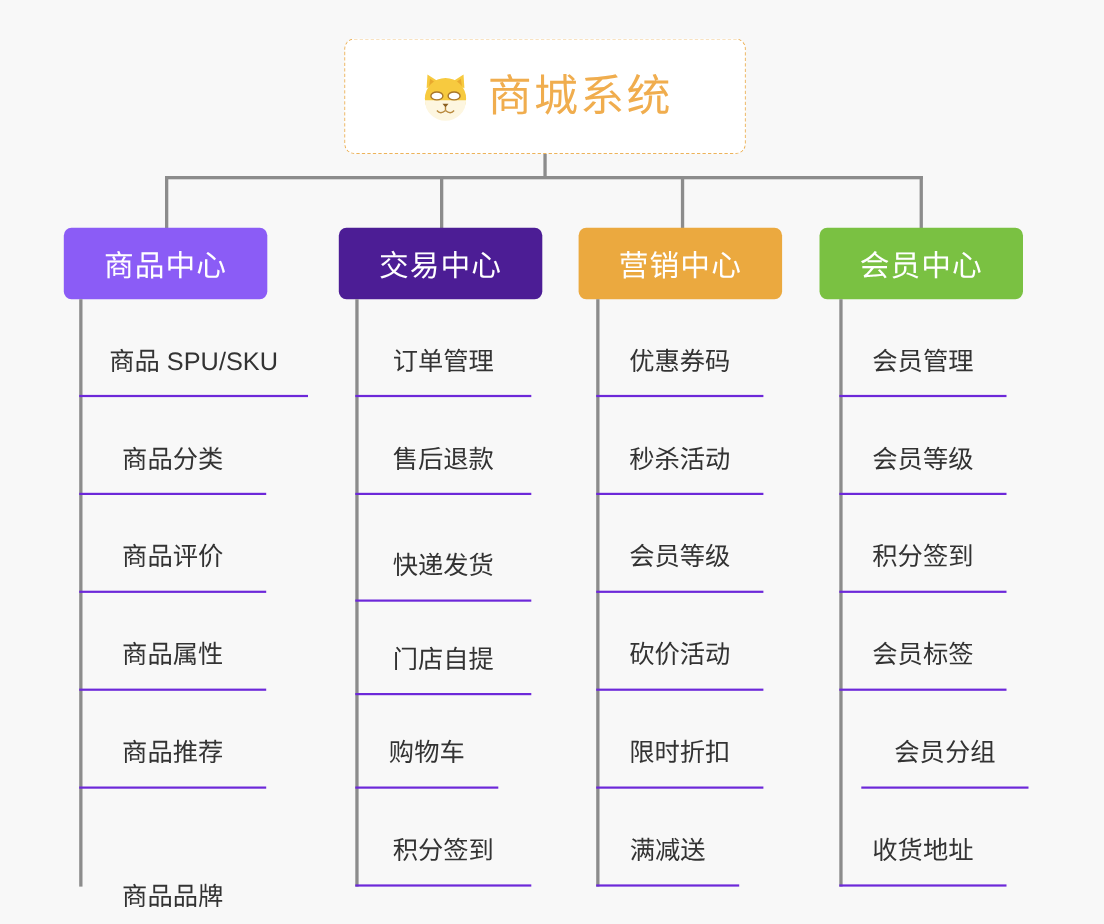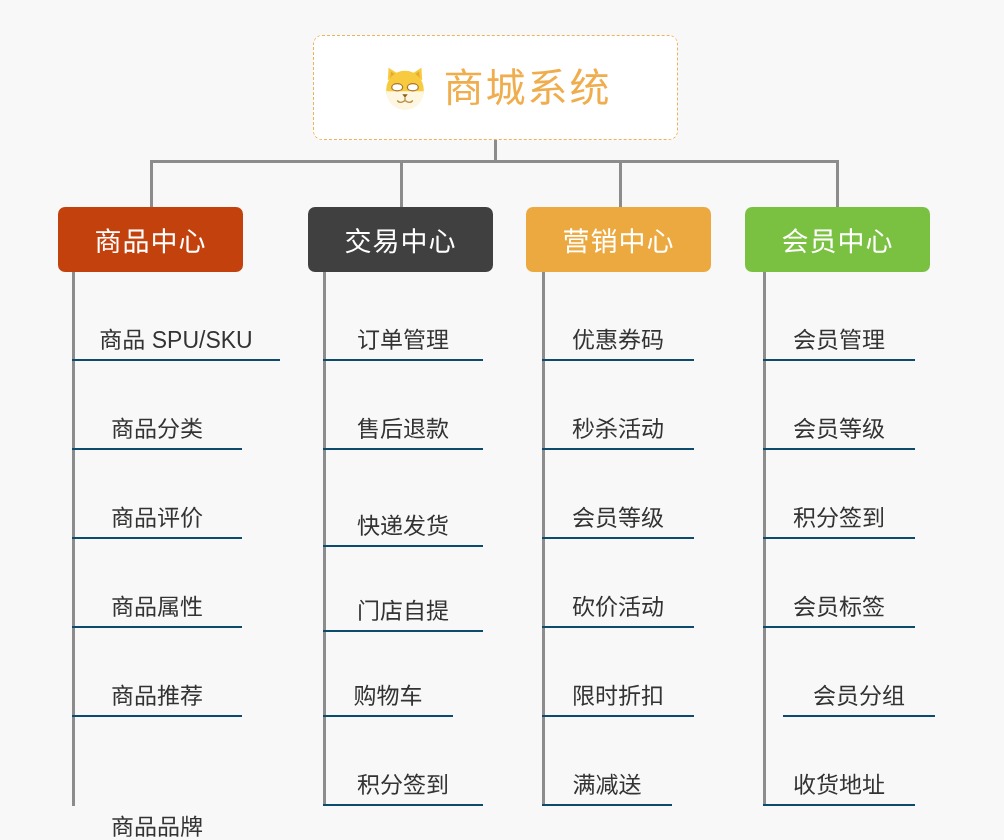--- a/index.html
+++ b/index.html
@@ -87,22 +87,22 @@
     background: #8c8c8c;
   }
   .leaf-item {
     position: absolute;
     left: 0;
     height: 89px;
     box-sizing: border-box;
     display: flex;
     align-items: flex-end;
     justify-content: center;
-    border-bottom: 2px solid #0c4a6e;
-    padding-bottom: 6px;
+    border-bottom: 2px solid #6d28d9;
+    padding-bottom: 18px;
   }
   .leaf-label {
     font-size: 23px;
     color: #333333;
     white-space: nowrap;
     line-height: 1.15;
     padding: 0 18px;
   }
 </style>
 </head>
@@ -140,21 +140,21 @@
 
   <div class="conn conn-v" style="left:494px; top:140px; height:22px;"></div>
 
   <div class="conn conn-h" style="left:150px; top:160px; width:689px;"></div>
 
   <div class="conn conn-v" style="left:150px; top:160px; height:48px;"></div>
   <div class="conn conn-v" style="left:400px; top:160px; height:48px;"></div>
   <div class="conn conn-v" style="left:619px; top:160px; height:48px;"></div>
   <div class="conn conn-v" style="left:836px; top:160px; height:48px;"></div>
 
-  <div class="cat-node" style="left:58px; width:185px; background:#c2410c;">
+  <div class="cat-node" style="left:58px; width:185px; background:#8b5cf6;">
     <span>商品中心</span>
   </div>
   <div class="leaf-col" style="left:72px;">
     <div class="leaf-trunk" style="height:534px;"></div>
     <div class="leaf-item" style="top:0px;   width:208px;">
         <span class="leaf-label">商品 SPU/SKU</span>
       </div>
     <div class="leaf-item" style="top:89px;  width:170px;">
         <span class="leaf-label">商品分类</span>
       </div>
@@ -165,21 +165,21 @@
         <span class="leaf-label">商品属性</span>
       </div>
     <div class="leaf-item" style="top:356px; width:170px;">
         <span class="leaf-label">商品推荐</span>
       </div>
     <div class="leaf-item" style="top:445px; width:170px;margin-top:42px;">
         <span class="leaf-label">商品品牌</span>
       </div>
   </div>
 
-  <div class="cat-node" style="left:308px; width:185px; background:#404040;justify-content:center;">
+  <div class="cat-node" style="left:308px; width:185px; background:#4c1d95;justify-content:center;">
     <span>交易中心</span>
   </div>
   <div class="leaf-col" style="left:323px;">
     <div class="leaf-trunk" style="height:534px;"></div>
     <div class="leaf-item" style="top:0px;   width:160px;">
         <span class="leaf-label">订单管理</span>
       </div>
     <div class="leaf-item" style="top:89px;  width:160px;">
         <span class="leaf-label">售后退款</span>
       </div>

